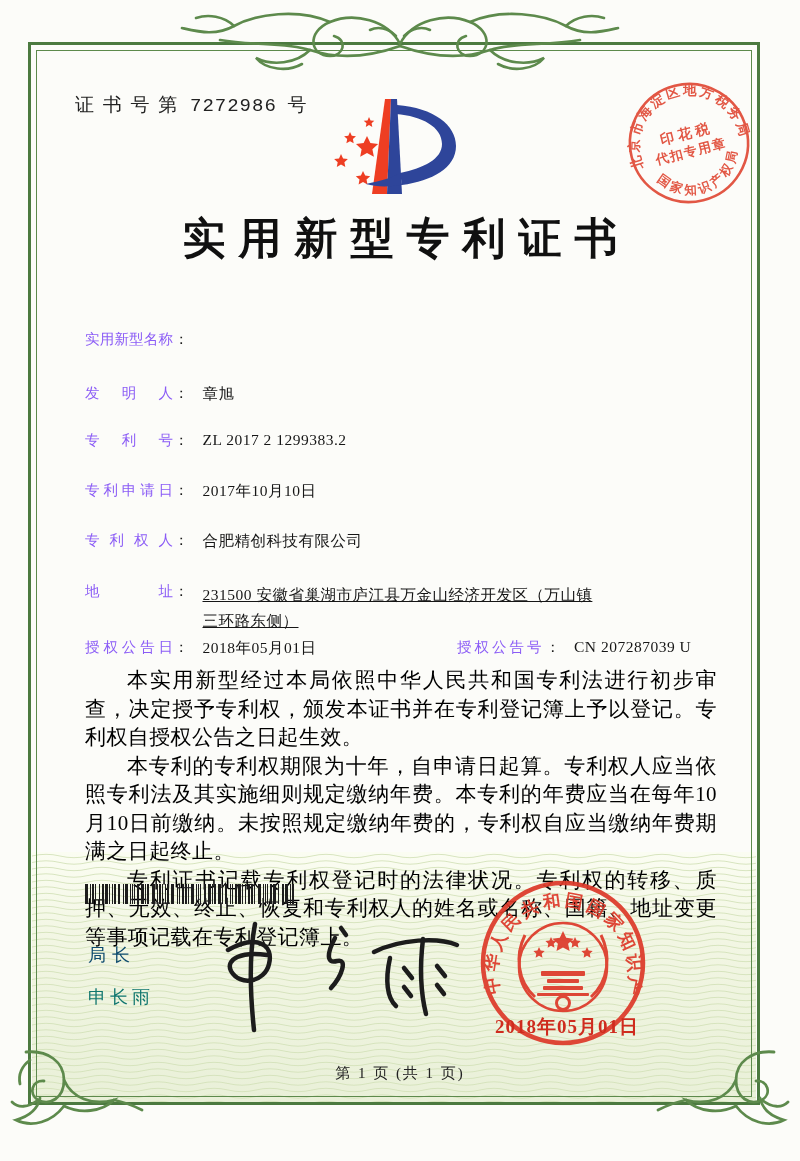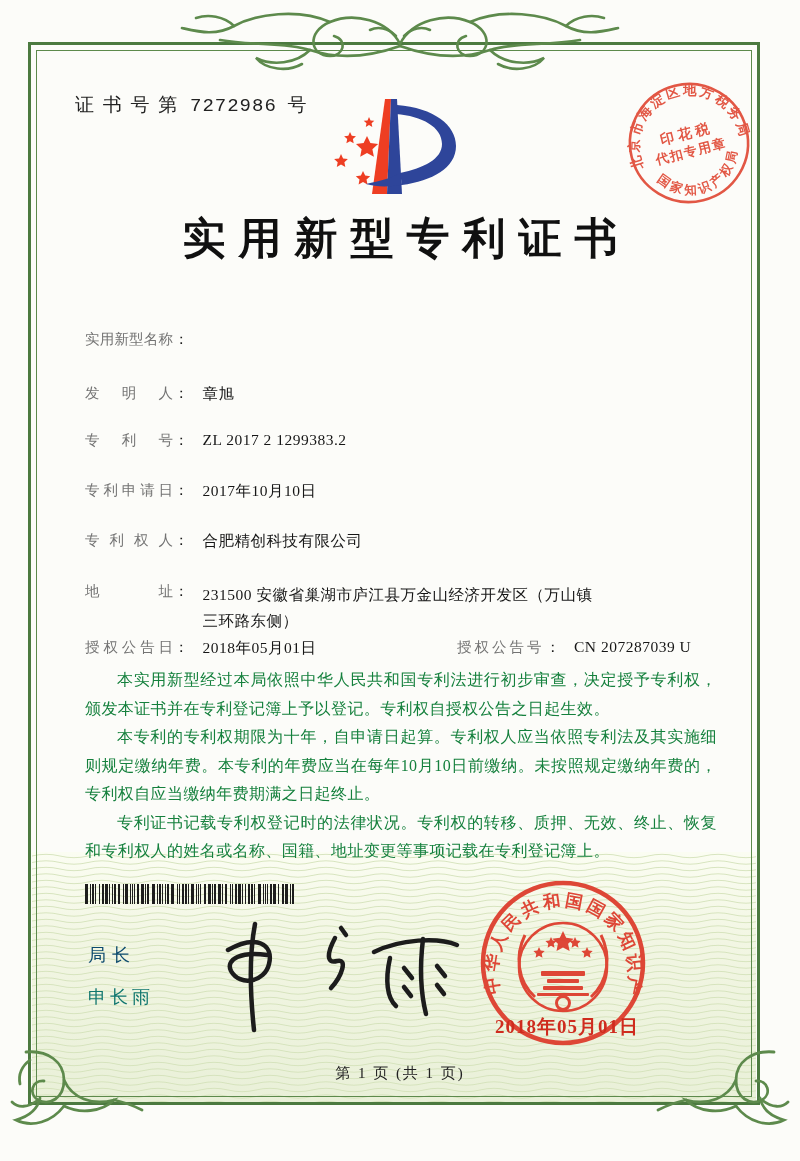--- a/index.html
+++ b/index.html
@@ -21,28 +21,28 @@
   .cert-no{position:absolute;left:75px;top:92px;font-size:19px;letter-spacing:2px;color:#222;}
   .cert-no .num{font-family:Liberation Mono, monospace;letter-spacing:1px;padding:0 4px;}
   
   .tax-stamp{position:absolute;left:626px;top:80px;width:126px;height:126px;transform:rotate(-14deg);opacity:.92;}
   
   .logo{position:absolute;left:318px;top:92px;width:170px;height:120px;}
   
   .title{position:absolute;left:0;top:210px;width:800px;text-align:center;
     font-size:43px;font-weight:bold;letter-spacing:13px;text-indent:13px;color:#101010;}
   .f-row{position:absolute;left:85px;display:flex;align-items:flex-start;}
-  .f-label{display:inline-block;width:88px;font-size:14.5px;text-align:justify;text-align-last:justify;color:#737373;white-space:nowrap;}
+  .f-label{display:inline-block;width:88px;font-size:14.5px;text-align:justify;text-align-last:justify;color:#8b5cf6;white-space:nowrap;}
   .f-colon{font-size:14.5px;margin-left:1px;}
   .f-value{font-size:15.5px;margin-left:14px;letter-spacing:.5px;color:#161616;}
-  .f-value .vline{display:block;line-height:26px;}
+  .f-value .vline{display:block;line-height:26px;text-decoration:underline;}
   .grant-right{position:absolute;left:372px;top:0;display:flex;align-items:flex-start;justify-content:flex-end;}
   
   .body-text{position:absolute;left:85px;top:666px;width:632px;}
-  .body-text p{margin:0;font-size:16px;line-height:28.5px;text-indent:2em;text-align:justify;letter-spacing:.4px;color:#15803d;}
+  .body-text p{margin:0;font-size:21px;line-height:28.5px;text-indent:2em;text-align:justify;letter-spacing:.4px;color:#000000;}
   
   .barcode{position:absolute;left:85px;top:884px;width:214px;height:20px;font-size:0;white-space:nowrap;}
   .barcode span{display:inline-block;height:20px;background:#1d1d1d;vertical-align:top;}
   
   .sig-title{position:absolute;left:88px;top:943px;font-size:18px;letter-spacing:6px;color:#0c4a6e;}
   .sig-name{position:absolute;left:88px;top:985px;font-size:18px;letter-spacing:4px;color:#0f766e;}
   .sig-hand{position:absolute;left:198px;top:908px;width:270px;height:130px;}
   
   .seal{position:absolute;left:479px;top:879px;width:168px;height:168px;opacity:.93;}
   .seal-date{position:absolute;left:487px;top:1014px;width:160px;text-align:center;

